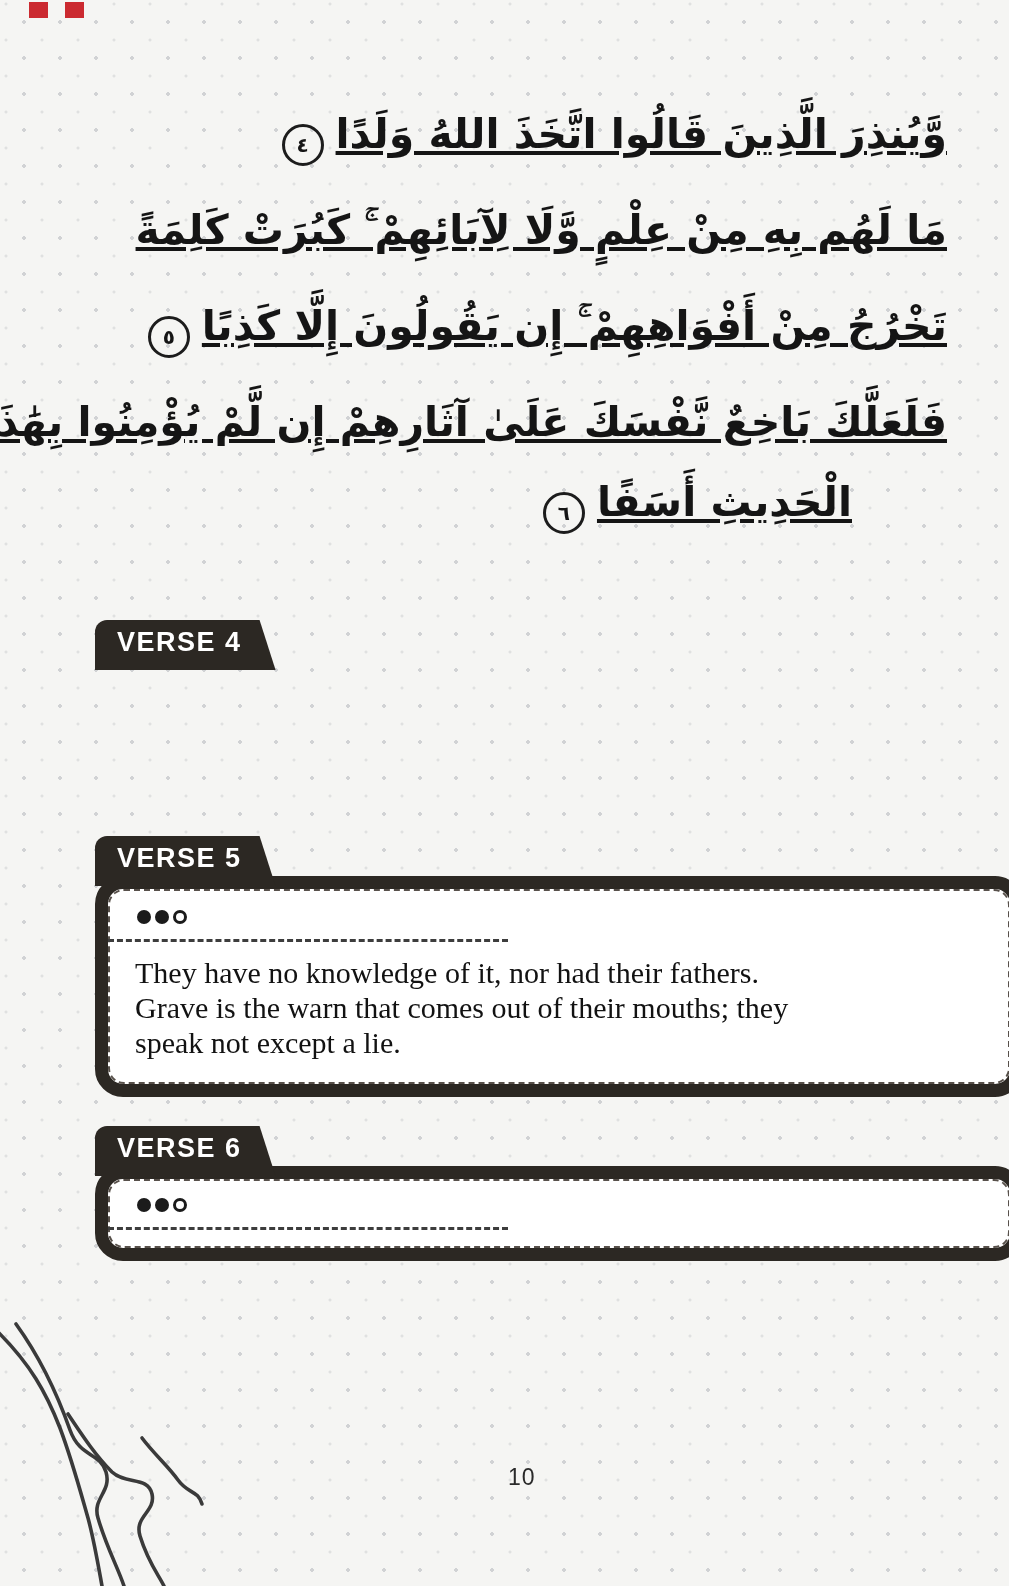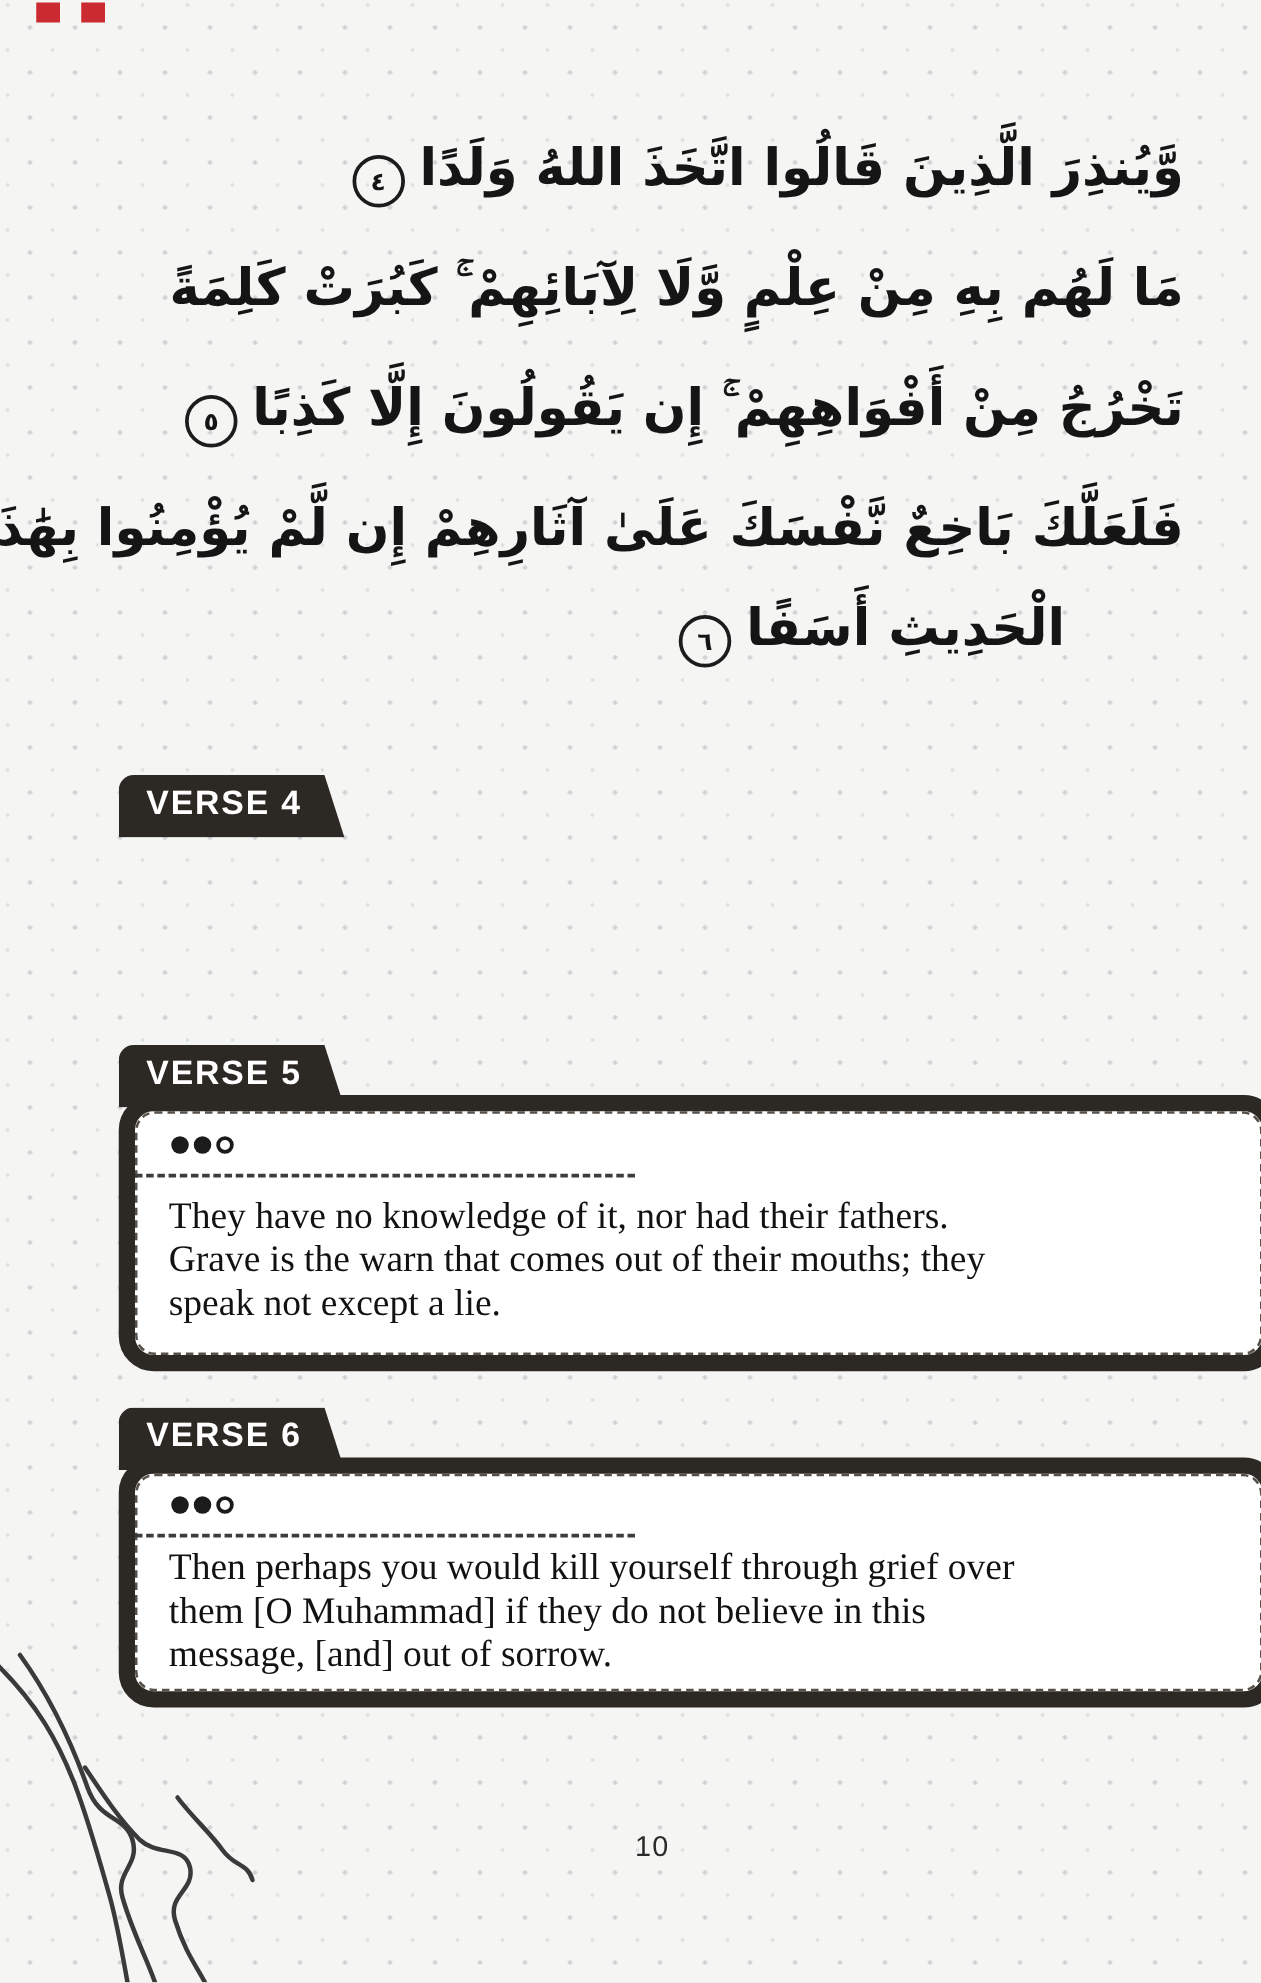--- a/index.html
+++ b/index.html
@@ -26,20 +26,21 @@
   
   .arabic { position:absolute; top:86px; left:40px; right:62px; direction:rtl; text-align:right; }
   .arabic-line {
     font-family:"DejaVu Sans", sans-serif;
     font-weight:700;
     font-size:41px;
     color:#151515;
     height:96px;
     line-height:96px;
     white-space:nowrap;
+    text-decoration:underline;
   }
   .arabic-line.indent { margin-left:0; margin-right:95px; }
   .arabic-line.last { margin-top:-16px; }
   .ayah-marker {
     display:inline-block; width:42px; height:42px;
     border:3px solid #1c1c1c; border-radius:50%;
     font-size:20px; font-weight:700;
     line-height:37px; text-align:center;
     vertical-align:-4px; margin-right:12px;
   }
@@ -138,23 +139,20 @@
   </div>
 
   <div class="card c3">
     <div class="tab"><span>VERSE 6</span></div>
     <div class="frame">
       <div class="inner">
         <div class="dots">
           <span class="dot"></span><span class="dot"></span><span class="dot outline"></span>
         </div>
         <div class="dash-line"></div>
-        <div class="translation">Then perhaps you would kill yourself through grief over
-them [O Muhammad] if they do not believe in this
-message, [and] out of sorrow.</div>
       </div>
     </div>
   </div>
 
   <svg class="waves" width="214" height="268" viewBox="0 0 214 268" fill="none">
     <g stroke="#3a3a3a" stroke-width="3.6" stroke-linecap="round" fill="none">
       <path d="M2 14 C34 46 50 74 64 110 C76 142 84 172 92 200 C98 222 102 246 106 268"></path>
       <path d="M20 6 C46 42 62 78 74 112 C84 140 104 134 110 154 C116 174 96 180 102 200 C110 228 122 250 128 268"></path>
       <path d="M72 96 C88 120 100 138 116 154 C130 167 152 158 156 176 C160 194 138 198 144 218 C152 244 162 256 168 268"></path>
       <path d="M146 120 C158 136 172 148 182 162 C192 176 202 172 206 186"></path>

